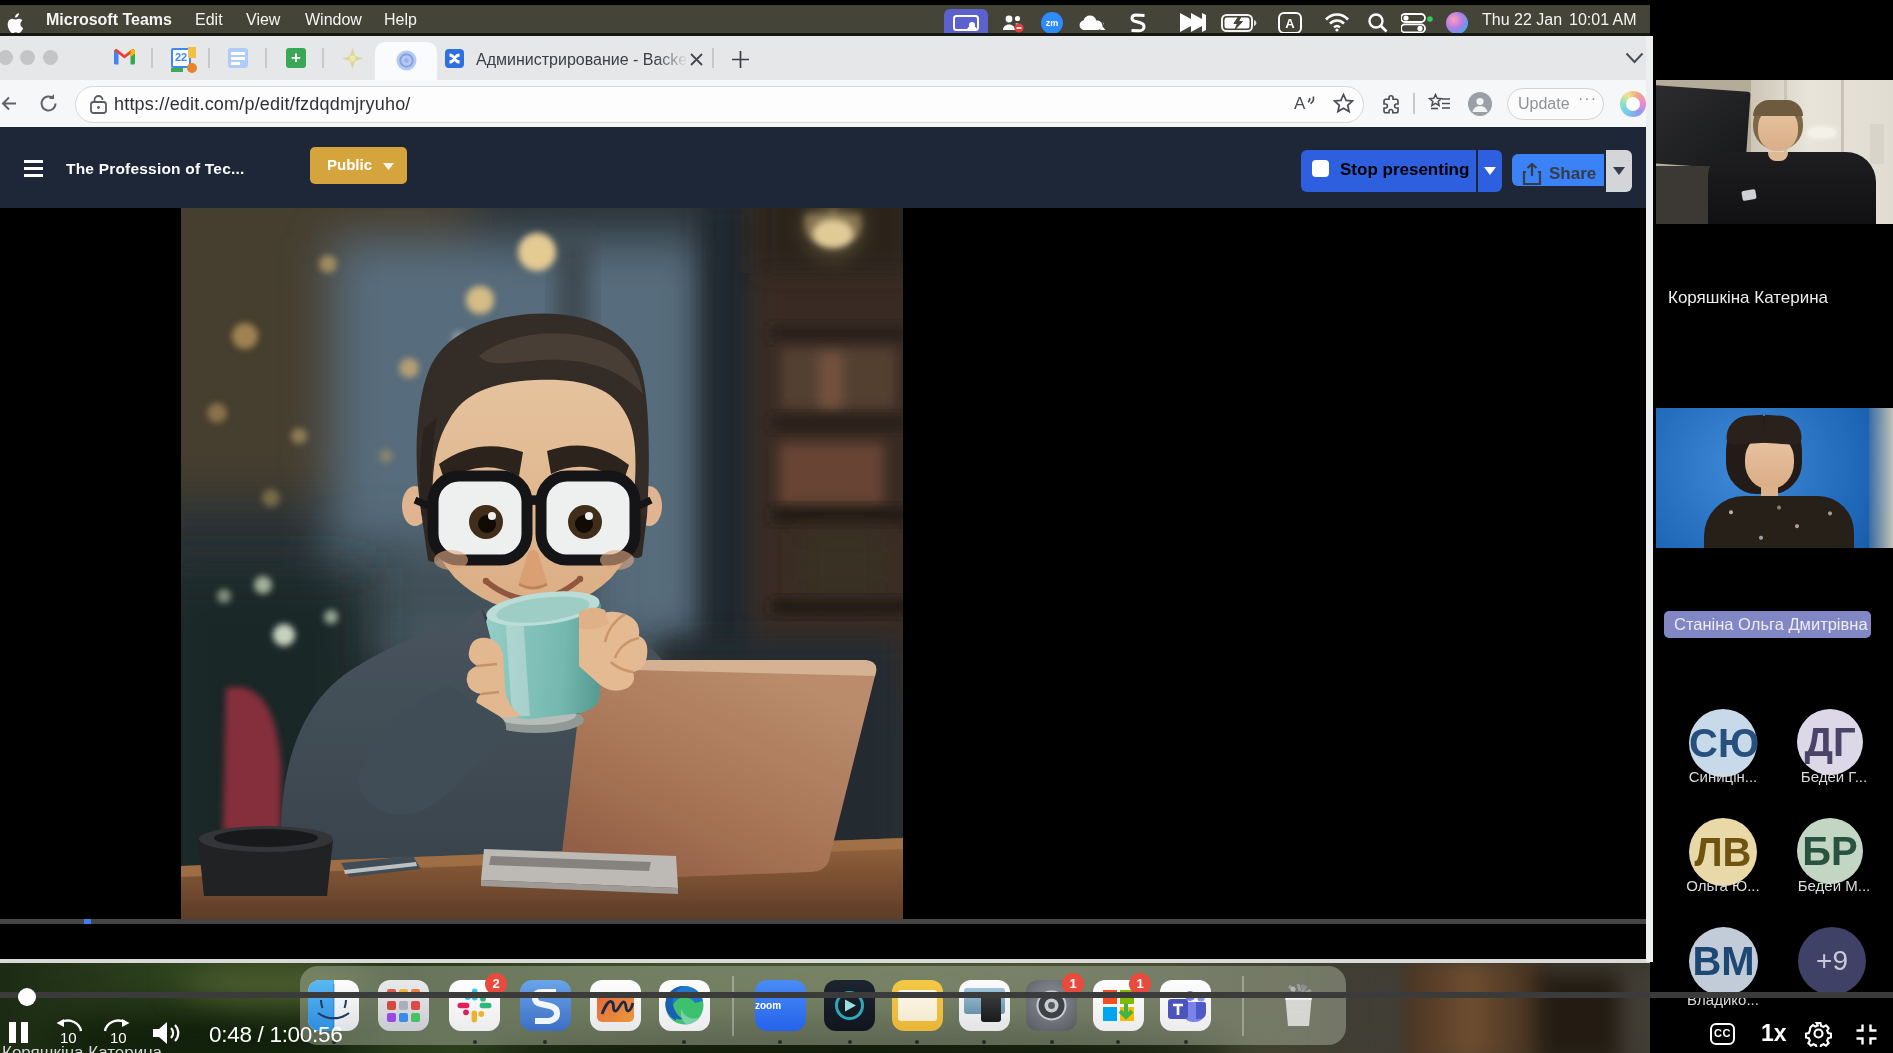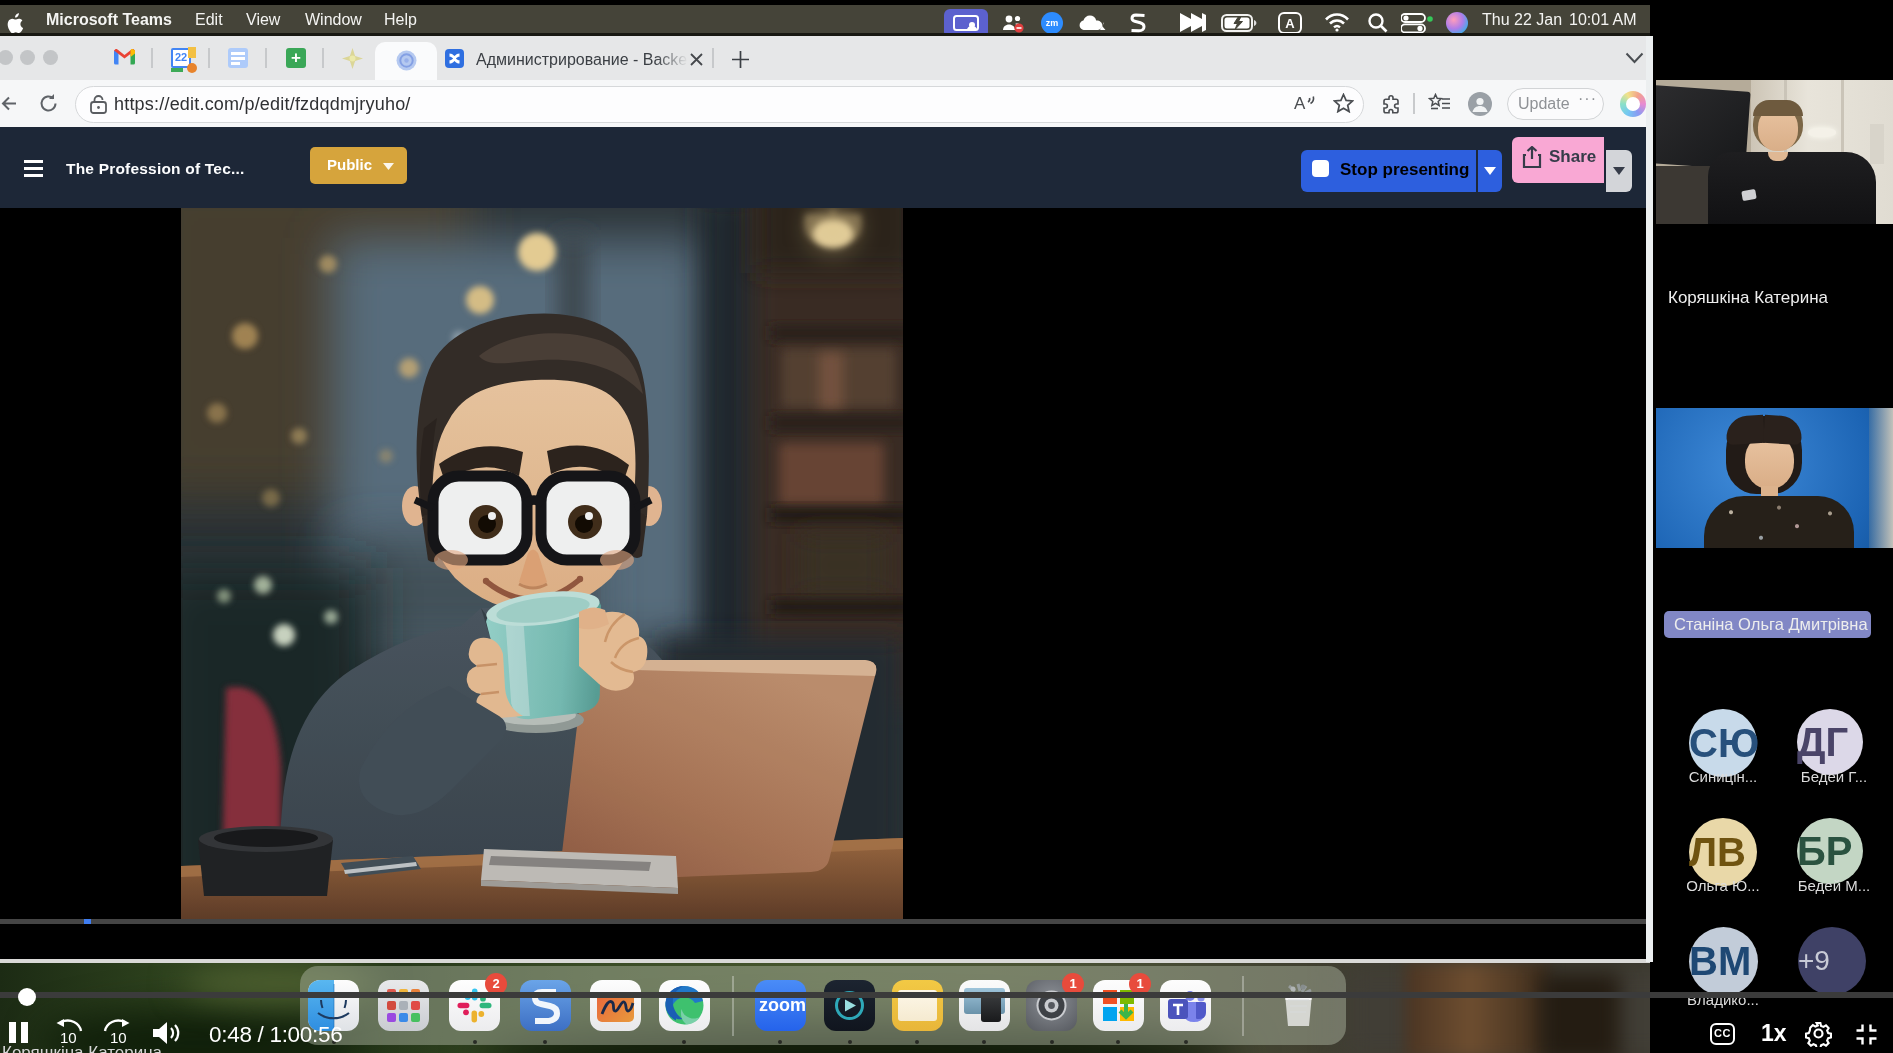--- a/index.html
+++ b/index.html
@@ -52,21 +52,21 @@
   #desktop { left:0; top:963px; width:1650px; height:90px; overflow:hidden; }
   #dock { position:absolute; left:300px; top:3px; width:1046px; height:79px;
     border-radius:18px; background:rgba(168,175,155,0.5); }
   .dicon { position:absolute; top:14px; width:51px; height:51px; border-radius:12px; }
   .ddot { position:absolute; top:74px; width:4px; height:4px; border-radius:50%; background:rgba(20,20,20,0.75); }
 
   
   #sidebar { left:1650px; top:0; width:243px; height:1053px; background:#000; }
   #scroll { left:1646px; top:36px; width:7px; height:926px; background:#eceff0; }
   .vname { position:absolute; color:#ededed; font-size:17px; }
-  .avatar { position:absolute; border-radius:50%; text-align:left; font-weight:bold; }
+  .avatar { position:absolute; border-radius:50%; text-align:center; font-weight:bold; }
   .alabel { position:absolute; color:#dcdcdc; font-size:15px; text-align:center; width:90px; }
 
   
   #pline { left:0; top:992px; width:1893px; height:6px; background:#3b3b3b; }
   #pdot { left:18px; top:988px; width:18px; height:18px; border-radius:50%; background:#fff; }
   #ptime { left:209px; top:1022px; color:#fff; font-size:22.5px; letter-spacing:-0.3px; }
   #pname { left:2px; top:1043px; color:#d6d6d6; font-size:17px; }
 </style>
 </head>
 <body>
@@ -251,21 +251,21 @@
     <div style="position:absolute;left:1424px;top:33px;width:18px;height:18px;border-radius:50%;background:rgba(200,210,225,0.15)"></div>
     <div style="position:absolute;left:1301px;top:23px;width:175px;height:42px;background:#2d5fde;border-radius:6px 0 0 6px">
       <div style="position:absolute;left:11px;top:10px;width:17px;height:17px;background:#fff;border-radius:4px"></div>
       <span style="position:absolute;left:39px;top:10px;font-size:17px;font-weight:bold;color:#000000">Stop presenting</span>
     </div>
     <div style="position:absolute;left:1477.5px;top:23px;width:24px;height:42px;background:#2d5fde;border-radius:0 6px 6px 0">
       <svg style="position:absolute;left:6px;top:17px" width="12" height="9" viewBox="0 0 12 9">
           <path d="M0 0h12L6 8z" fill="#fff"></path>
         </svg>
     </div>
-    <div style="position:absolute;left:1512px;top:10px;width:92px;height:46px;background:#f9a8d4;border-radius:6px 0 0 6px">
+    <div style="position:absolute;left:1512px;top:27px;width:92px;height:32px;background:#3b82f6;border-radius:6px 0 0 6px">
       <svg style="position:absolute;left:10px;top:9px" width="20" height="23" viewBox="0 0 20 23">
           <path d="M10 1v12M5.5 5 10 1l4.5 4" stroke="#363c49" stroke-width="2.2" fill="none"></path>
           <path d="M4 9H2v12h16V9h-2" stroke="#363c49" stroke-width="2.2" fill="none"></path>
         </svg>
       <span style="position:absolute;left:37px;top:10px;font-size:17px;font-weight:bold;color:#363c49">Share</span>
     </div>
     <div style="position:absolute;left:1605.5px;top:23px;width:26px;height:42px;background:#d3d5d9;border-radius:0 6px 6px 0">
       <svg style="position:absolute;left:7px;top:17px" width="12" height="9" viewBox="0 0 12 9">
           <path d="M0 0h12L6 8z" fill="#363c49"></path>
         </svg>
@@ -503,21 +503,21 @@
       <div class="dicon" style="left:359px;background:linear-gradient(180deg,#fdfdfd,#ececee)">
         <svg width="51" height="51" viewBox="0 0 51 51">
             <circle cx="25.5" cy="25.5" r="19" fill="#3ec16e"></circle>
             <path d="M44 21c-1.5-8.5-9-15-18.5-15C15 6 7.5 13 6.6 22.5 6 30 10 37 17 40.5c-3.5-3.5-5-7.5-4-12.5 1-5.5 5.5-10 11.5-10.5 5-.5 9 1.5 11.5 5.5z" fill="#2178c8"></path>
             <path d="M17 40.5C10 37 6 30 6.6 22.5 7.5 13 15 6 25.5 6c-6 2-10.5 6.5-11.5 13-.5 4 0 8 2 11.5 1.5 3 4 6.5 8 8.5-2.5.5-5 .5-7-.5z" fill="#1a5fb4"></path>
             <path d="M24 44.4c7 .8 13.5-2 17-7.4-3 1.5-6.5 2-10 1-4.5-1.5-7.5-4.5-8.5-9-1.5 5.5 0 11.5 4.5 15z" fill="#7ad0a8"></path>
           </svg>
       </div>
       <div style="position:absolute;left:432px;top:10px;width:2px;height:60px;background:rgba(255,255,255,0.3)"></div>
 
-      <div class="dicon" style="left:455px;background:linear-gradient(180deg,#4a8cf7,#2563eb);color:#fff;font-size:18px;font-weight:bold;text-align:right;line-height:51px">zoom</div>
+      <div class="dicon" style="left:455px;background:linear-gradient(180deg,#4a8cf7,#2563eb);color:#fff;font-size:10px;font-weight:bold;text-align:left;line-height:51px">zoom</div>
 
       <div class="dicon" style="left:524px;background:linear-gradient(180deg,#1c2430,#10151e)">
         <svg width="51" height="51" viewBox="0 0 51 51">
             <circle cx="25.5" cy="25.5" r="13" fill="none" stroke="#2ea8b8" stroke-width="3"></circle>
             <path d="M21 19.5l11 6-11 6z" fill="#9adfe0"></path>
           </svg>
       </div>
 
       <div class="dicon" style="left:592px;background:linear-gradient(180deg,#f2c944,#e8b63a)">
         <div style="position:absolute;left:6px;top:10px;width:39px;height:31px;background:linear-gradient(180deg,#fdf7e8,#f5ead0);border-radius:3px"></div>

